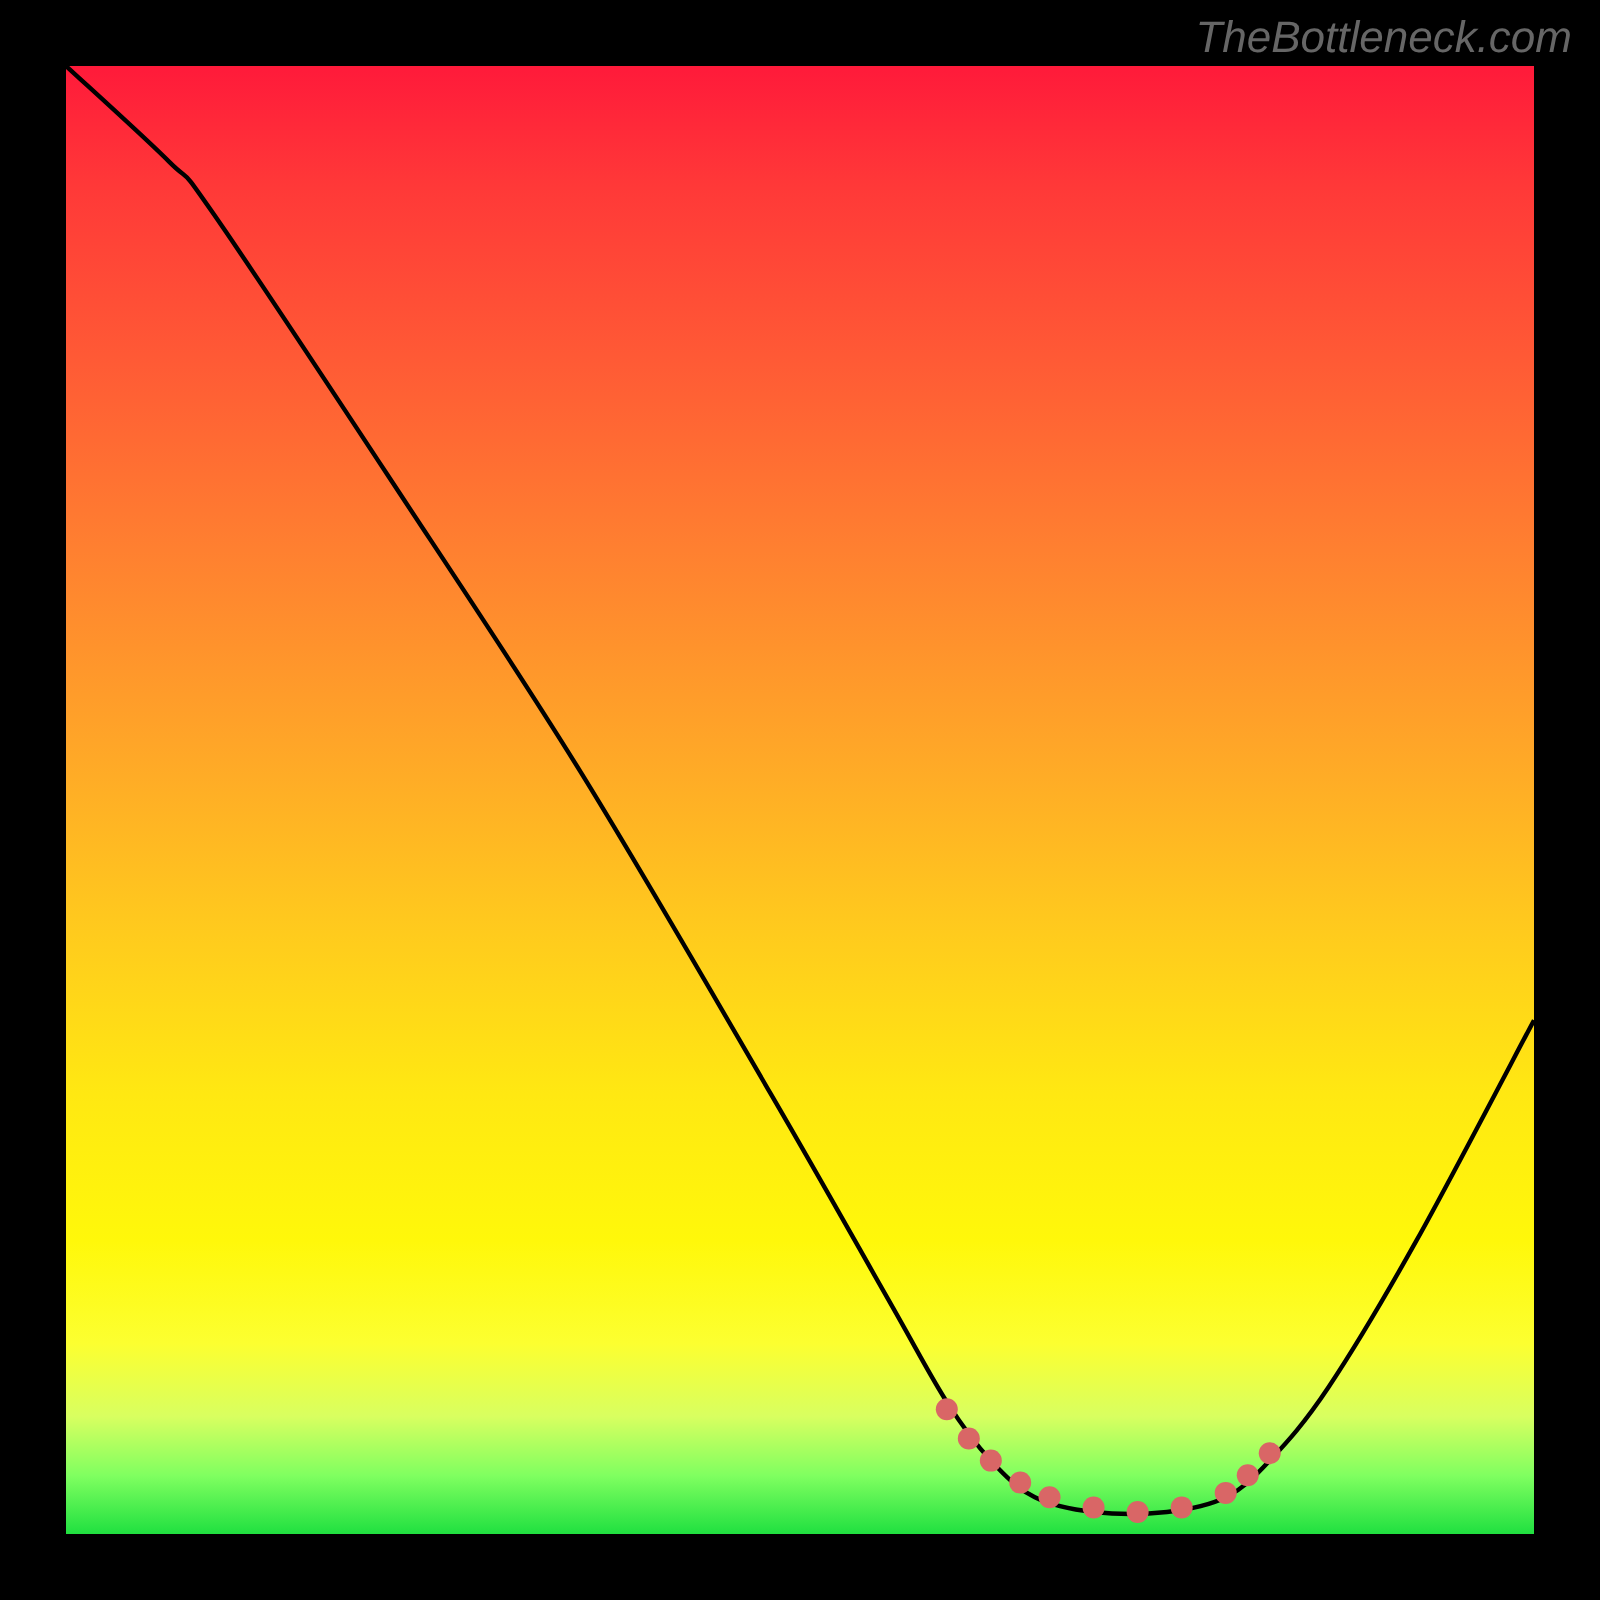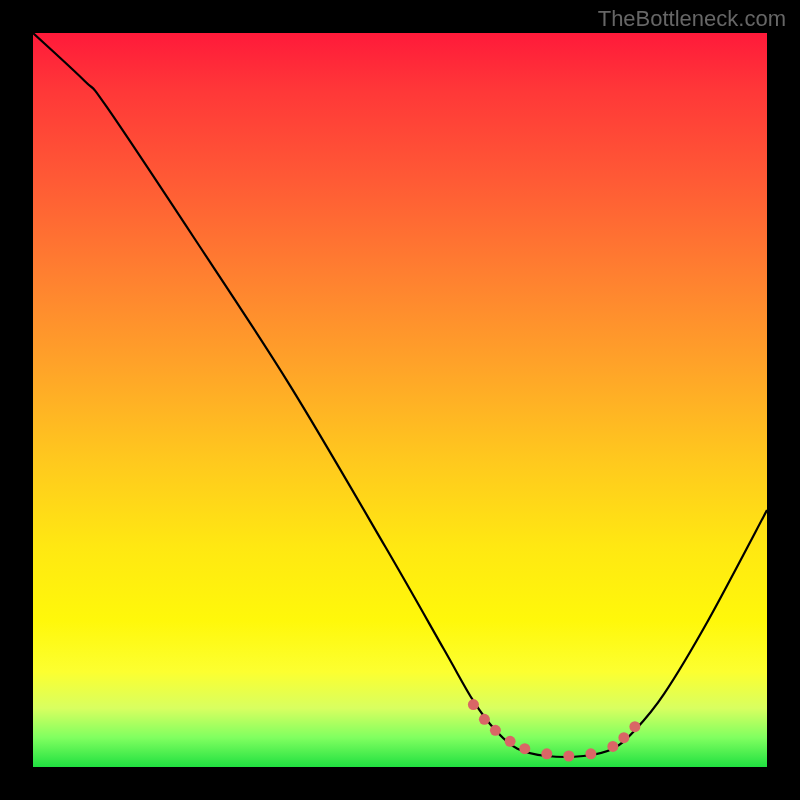--- a/index.html
+++ b/index.html
@@ -12,20 +12,21 @@
     font-family: Arial, sans-serif;
   }
   .watermark {
     position: absolute;
     top: 6px;
     right: 14px;
     color: #666;
     font-size: 22px;
     font-weight: normal;
     z-index: 10;
+    font-style: italic;
   }
   .plot-area {
     position: absolute;
     left: 33px;
     top: 33px;
     width: 734px;
     height: 734px;
     overflow: hidden;
   }
   .gradient-bg {

